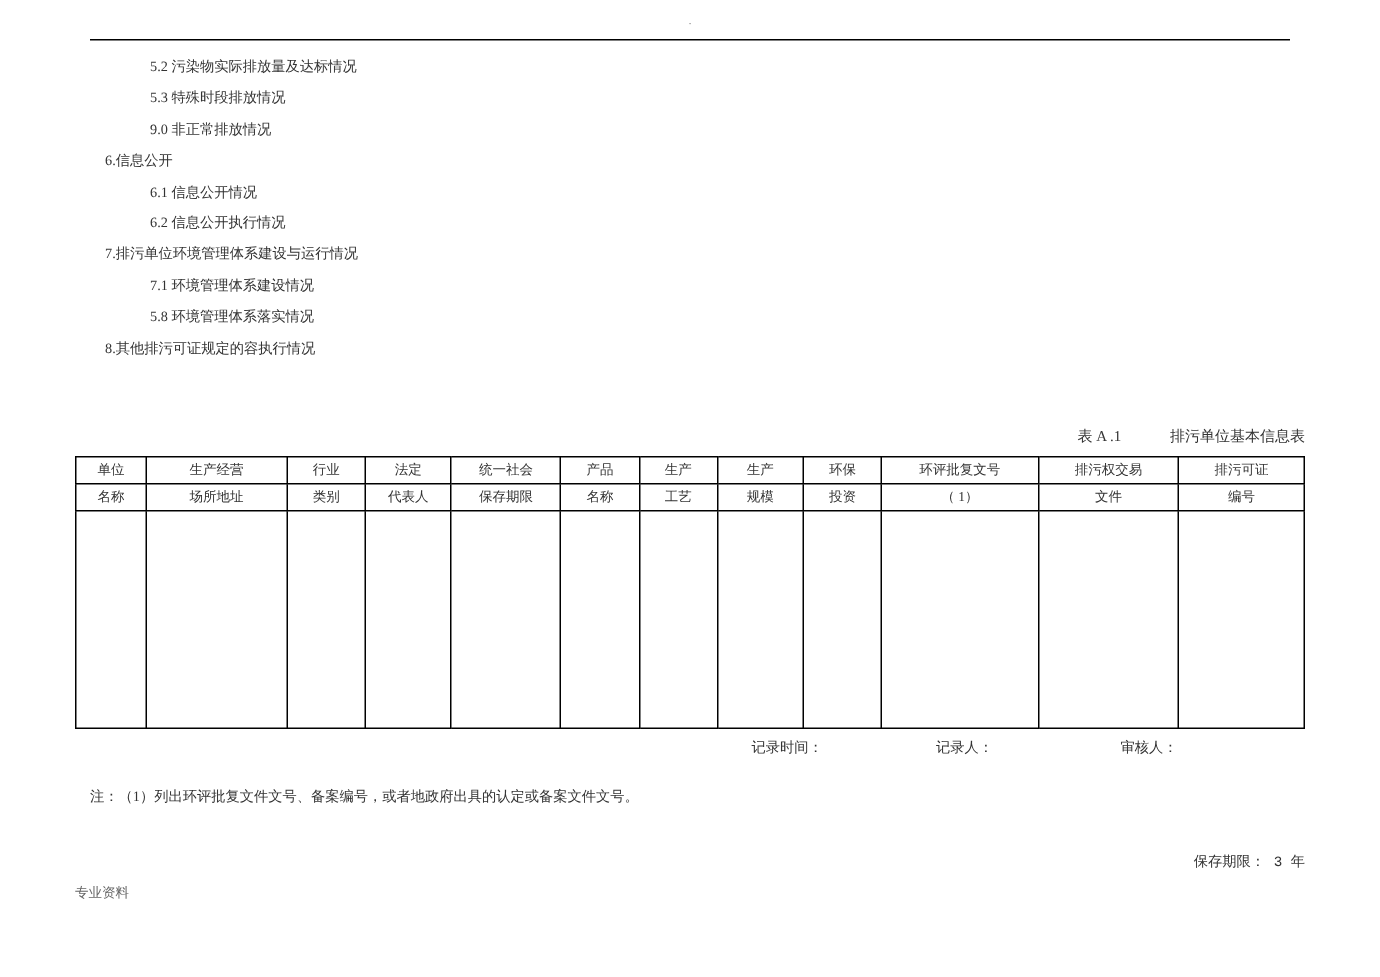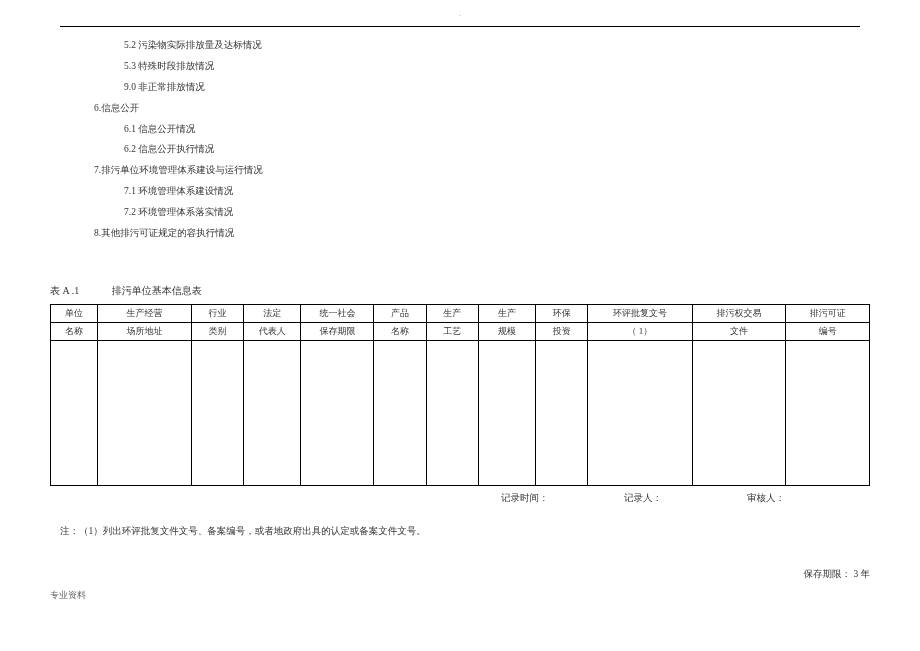--- a/index.html
+++ b/index.html
@@ -15,32 +15,32 @@
       padding: 30px 50px;
       width: 920px;
     }
     .top-rule {
       border-top: 1px solid #000;
       margin-bottom: 8px;
       margin-left: 10px;
       margin-right: 10px;
     }
     .toc {
-      margin-left: 44px;
+      margin-left: 20px;
       margin-bottom: 40px;
     }
     .toc-item {
       line-height: 2.2;
       font-size: 9.5px;
     }
     .toc-sub {
       margin-left: 30px;
     }
     .table-title {
-      text-align: left;
+      text-align: right;
       font-size: 10px;
       margin-bottom: 6px;
     }
     .table-title .tlabel {
       margin-right: 30px;
     }
     table {
       width: 100%;
       border-collapse: collapse;
       table-layout: fixed;
@@ -81,20 +81,21 @@
     .footer-line .item { flex: 0 0 15%; }
     .note {
       margin-top: 20px;
       margin-left: 10px;
       font-size: 9.5px;
     }
     .retain {
       text-align: right;
       margin-top: 30px;
       font-size: 9.5px;
+      font-family: Liberation Mono, monospace;
     }
     .doc-footer {
       font-size: 9px;
       color: #666;
       margin-top: 8px;
       font-family: Liberation Serif, serif;
     }
     .dot {
       text-align:center;
       font-size:7px;
@@ -111,21 +112,21 @@
 
 <div class="toc">
   <div class="toc-item toc-sub">5.2 污染物实际排放量及达标情况</div>
   <div class="toc-item toc-sub">5.3 特殊时段排放情况</div>
   <div class="toc-item toc-sub">9.0 非正常排放情况</div>
   <div class="toc-item">6.信息公开</div>
   <div class="toc-item toc-sub">6.1 信息公开情况</div>
   <div class="toc-item toc-sub">6.2 信息公开执行情况</div>
   <div class="toc-item">7.排污单位环境管理体系建设与运行情况</div>
   <div class="toc-item toc-sub">7.1 环境管理体系建设情况</div>
-  <div class="toc-item toc-sub">7.2 环境管理体系落实情况</div>
+  <div class="toc-item toc-sub">5.8 环境管理体系落实情况</div>
   <div class="toc-item">8.其他排污可证规定的容执行情况</div>
 </div>
 
 <div class="table-title">
   <span class="tlabel">表 A .1</span>
   <span>排污单位基本信息表</span>
 </div>
 
 <table>
   <colgroup>

